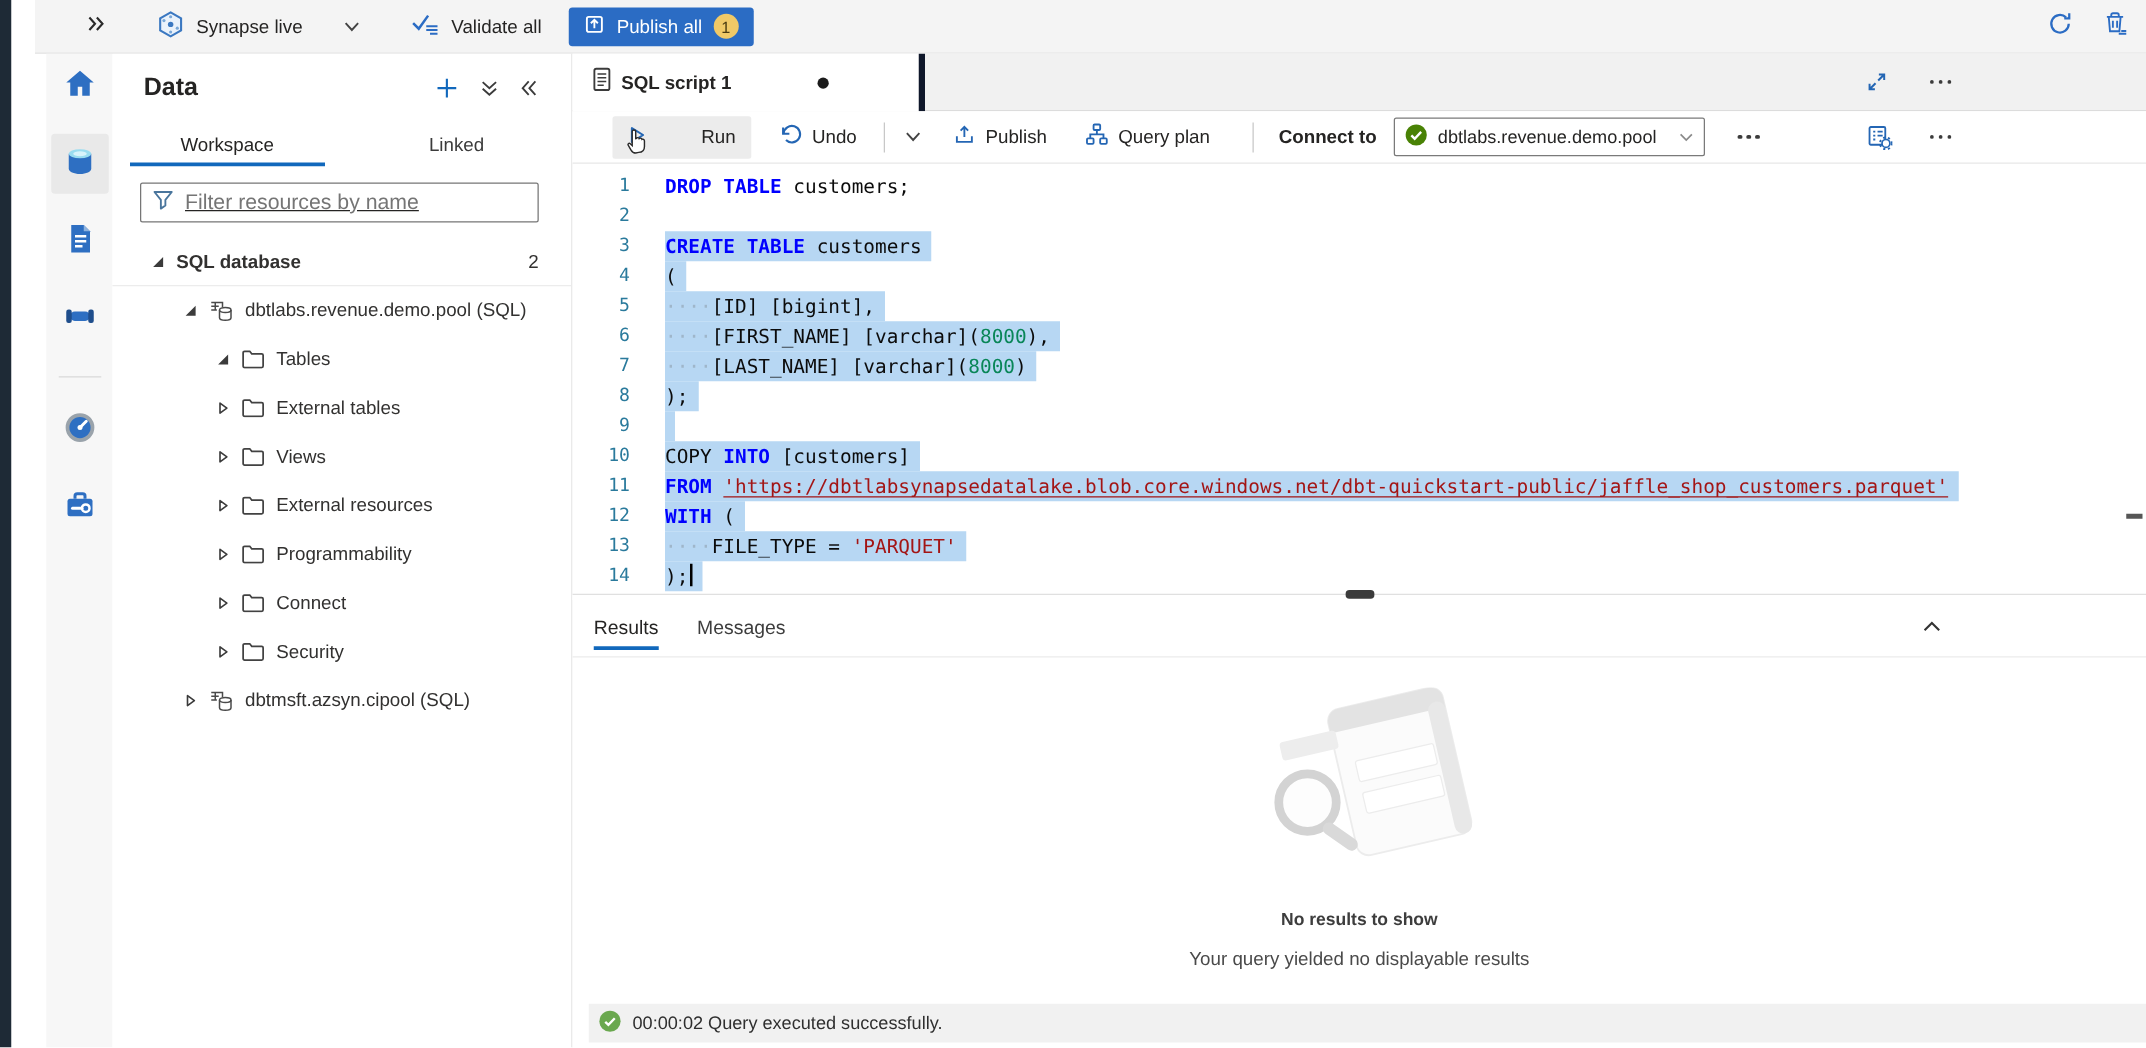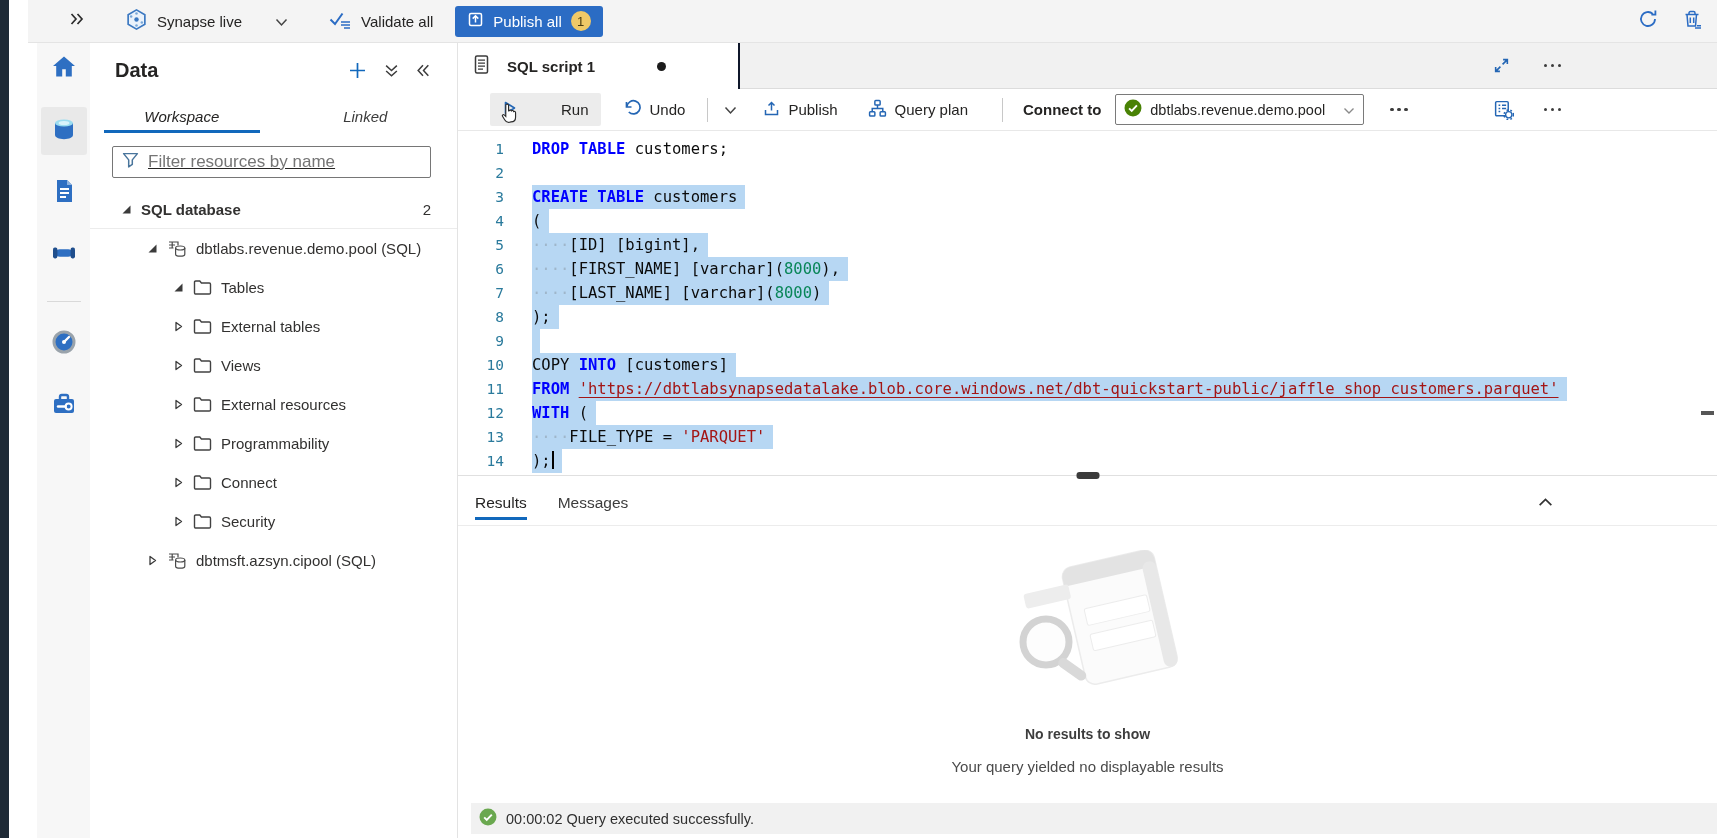--- a/index.html
+++ b/index.html
@@ -34,21 +34,21 @@
               border-radius:3px; margin-bottom:14px; cursor:pointer; }
   .act-item.active { background:#e9e9e9; }
   .act-divider { width:34px; height:1px; background:#d9d9d9; margin:8px 0 18px 0; }
 
   
   .data-panel { width:368px; flex:0 0 auto; background:#fff; border-right:1px solid #e3e3e3; padding-top:10px; }
   .dp-header { height:34px; display:flex; align-items:center; padding:0 26px 0 25px; }
   .dp-title { font-size:20px; font-weight:bold; color:#252423; }
   .dp-actions { margin-left:auto; display:flex; align-items:center; gap:17px; }
   .dp-actions span { display:flex; cursor:pointer; }
-  .dp-tabs { margin-top:12px; height:34px; display:flex;font-style:italic; }
+  .dp-tabs { margin-top:12px; height:34px; display:flex; }
   .dp-tab { width:50%; display:flex; align-items:center; justify-content:center; font-size:15px; color:#3b3b3b;
             position:relative; cursor:pointer; }
   .dp-tab.active { color:#252423; }
   .dp-tab.active::after { content:""; position:absolute; left:14px; right:14px; bottom:0; height:3px; background:#1168bc; }
   .dp-filter { margin:13px 26px 0 22px; height:32px; border:1px solid #767676; border-radius:2px;
                display:flex; align-items:center; padding:0 9px; gap:9px; background:#fff; }
   .dp-filter input { border:none; outline:none; flex:1; font-family:inherit; font-size:17px; color:#252423; background:transparent;text-decoration:underline; }
   .dp-filter input::placeholder { color:#757575; }
   .tree { margin-top:12px; }
   .tree-row { height:39px; display:flex; align-items:center; gap:9px; font-size:15px; color:#323130; cursor:pointer; }
@@ -56,22 +56,22 @@
   .twisty { width:12px; display:flex; justify-content:center; flex:0 0 auto; }
   .tree-ico { display:flex; flex:0 0 auto; }
   .tree-label.root { font-weight:600; }
   .tree-count { margin-left:auto; margin-right:26px; color:#323130; }
 
   
   .main { flex:1; min-width:0; display:flex; flex-direction:column; background:#fff; position:relative; }
 
   .tabstrip { height:46px; flex:0 0 auto; background:#f1f1f1; border-bottom:1px solid #dcdcdc;
               display:flex; align-items:flex-end; }
-  .doc-tab { height:46px; width:282px; margin-bottom:-1px; background:#fff; border-right:2px solid #0f172a;
-             display:flex; align-items:center; gap:16px; padding:0 14px; cursor:pointer; }
+  .doc-tab { height:46px; width:282px; margin-bottom:-1px; background:#fff; border-right:5px solid #0f172a;
+             display:flex; align-items:center; gap:6px; padding:0 14px; cursor:pointer; }
   .doc-tab-title { font-size:15px; font-weight:600; color:#252423; }
   .dirty-dot { width:9px; height:9px; border-radius:50%; background:#1b1b1b; margin-left:auto; margin-right:58px; }
   .tabstrip-right { margin-left:auto; margin-right:148px; align-self:center; display:flex; align-items:center; gap:26px; }
   .tabstrip-right span { display:flex; cursor:pointer; }
 
   .toolbar { height:42px; flex:0 0 auto; background:#fff; border-bottom:1px solid #e8e8e8;
              display:flex; align-items:center; font-size:15px; padding-left:32px; }
   .tbtn { display:flex; align-items:center; gap:8px; padding:7px 12px; border-radius:2px; cursor:pointer; }
   .tbtn.hovered { background:#ececec;gap:44px; }
   .tsep { width:1px; height:24px; background:#c8c8c8; margin:0 10px; }

